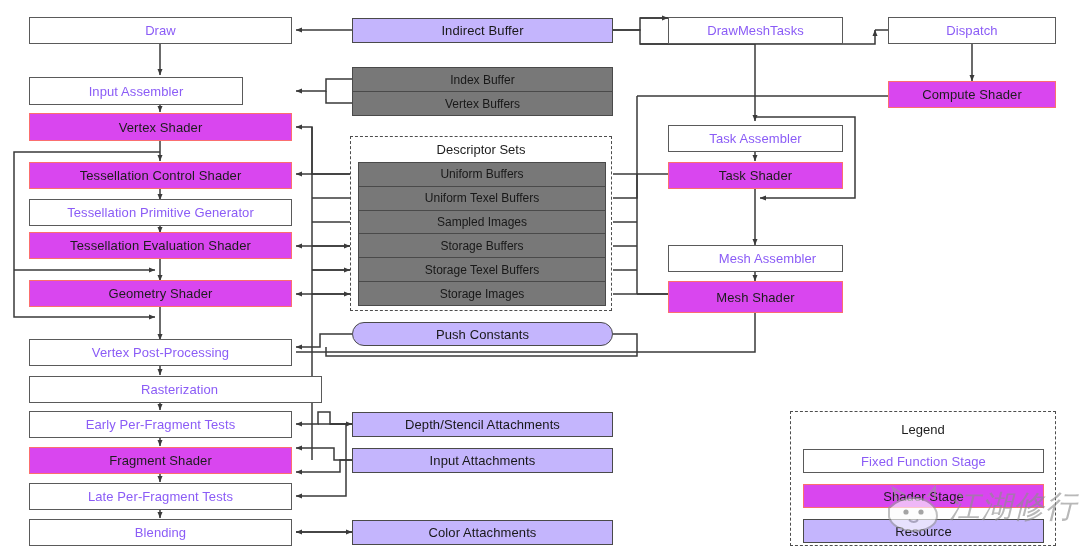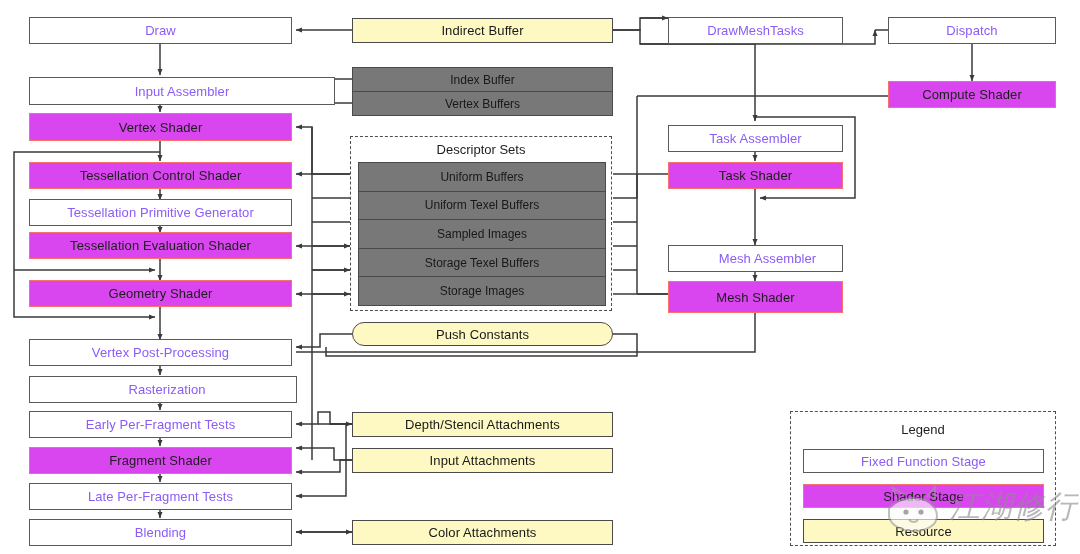--- a/index.html
+++ b/index.html
@@ -36,21 +36,21 @@
     background:#ffffff;
     border:1.6px solid #5a5a5a;
     color:#8b5cf6;
   }
   .shader{
     background:#d946ef;
     border:1.6px solid #fb6f6f;
     color:#1d1d1d;
   }
   .resource{
-    background:#fef9c3;
+    background:#c4b5fd;
     border:1.6px solid #4a4a4a;
     color:#181818;
   }
   .resource-stack{
     position:absolute;
     box-sizing:border-box;
     border:1.6px solid #4a4a4a;
     background:#787878;
     z-index:3;
     display:flex;
@@ -184,35 +184,35 @@
 
       <path d="M755,117 L855,117 L855,198 L760,198" marker-end="url(#ah)"></path>
 
       <path d="M972,44 L972,81" marker-end="url(#ah)"></path>
 
     </g>
   </svg>
 
   <div class="node fixed" style="left:29px;  top:17px;  width:263px; height:27px;">Draw</div>
 
-  <div class="node fixed" style="left:29px;  top:77px;  width:306px; height:28px;">Input Assembler</div>
+  <div class="node fixed" style="left:29px;  top:77px;  width:214px; height:28px;">Input Assembler</div>
 
   <div class="node shader" style="left:29px;  top:113px; width:263px; height:28px;">Vertex Shader</div>
 
   <div class="node shader" style="left:29px;  top:162px; width:263px; height:27px;">Tessellation Control Shader</div>
 
   <div class="node fixed" style="left:29px;  top:199px; width:263px; height:27px;">Tessellation Primitive Generator</div>
 
   <div class="node shader" style="left:29px;  top:232px; width:263px; height:27px;">Tessellation Evaluation Shader</div>
 
   <div class="node shader" style="left:29px;  top:280px; width:263px; height:27px;">Geometry Shader</div>
 
   <div class="node fixed" style="left:29px;  top:339px; width:263px; height:27px;">Vertex Post-Processing</div>
 
-  <div class="node fixed" style="left:29px;  top:376px; width:268px; height:27px;padding-left:8px;">Rasterization</div>
+  <div class="node fixed" style="left:29px;  top:376px; width:293px; height:27px;padding-left:8px;">Rasterization</div>
 
   <div class="node fixed" style="left:29px;  top:411px; width:263px; height:27px;">Early Per-Fragment Tests</div>
 
   <div class="node shader" style="left:29px;  top:447px; width:263px; height:27px;">Fragment Shader</div>
 
   <div class="node fixed" style="left:29px;  top:483px; width:263px; height:27px;">Late Per-Fragment Tests</div>
 
   <div class="node fixed" style="left:29px;  top:519px; width:263px; height:27px;">Blending</div>
 
   <div class="node resource" style="left:352px; top:18px; width:261px; height:25px;">Indirect Buffer</div>
@@ -222,20 +222,21 @@
     <div class="cell">Vertex Buffers</div>
   </div>
 
   <div class="dashedbox" style="left:350px; top:136px; width:262px; height:175px;"></div>
   <div class="grouptitle" style="left:350px; top:142px; width:262px;">Descriptor Sets</div>
 
   <div class="resource-stack" style="left:358px; top:162px; width:248px; height:144px;">
     <div class="cell">Uniform Buffers</div>
     <div class="cell">Uniform Texel Buffers</div>
     <div class="cell">Sampled Images</div>
+    <div class="cell">Storage Buffers</div>
     <div class="cell">Storage Texel Buffers</div>
     <div class="cell">Storage Images</div>
   </div>
 
   <div class="node resource" style="left:352px; top:322px; width:261px; height:24px;border-radius:12px;">Push Constants</div>
 
   <div class="node resource" style="left:352px; top:412px; width:261px; height:25px;">Depth/Stencil Attachments</div>
 
   <div class="node resource" style="left:352px; top:448px; width:261px; height:25px;">Input Attachments</div>
 

